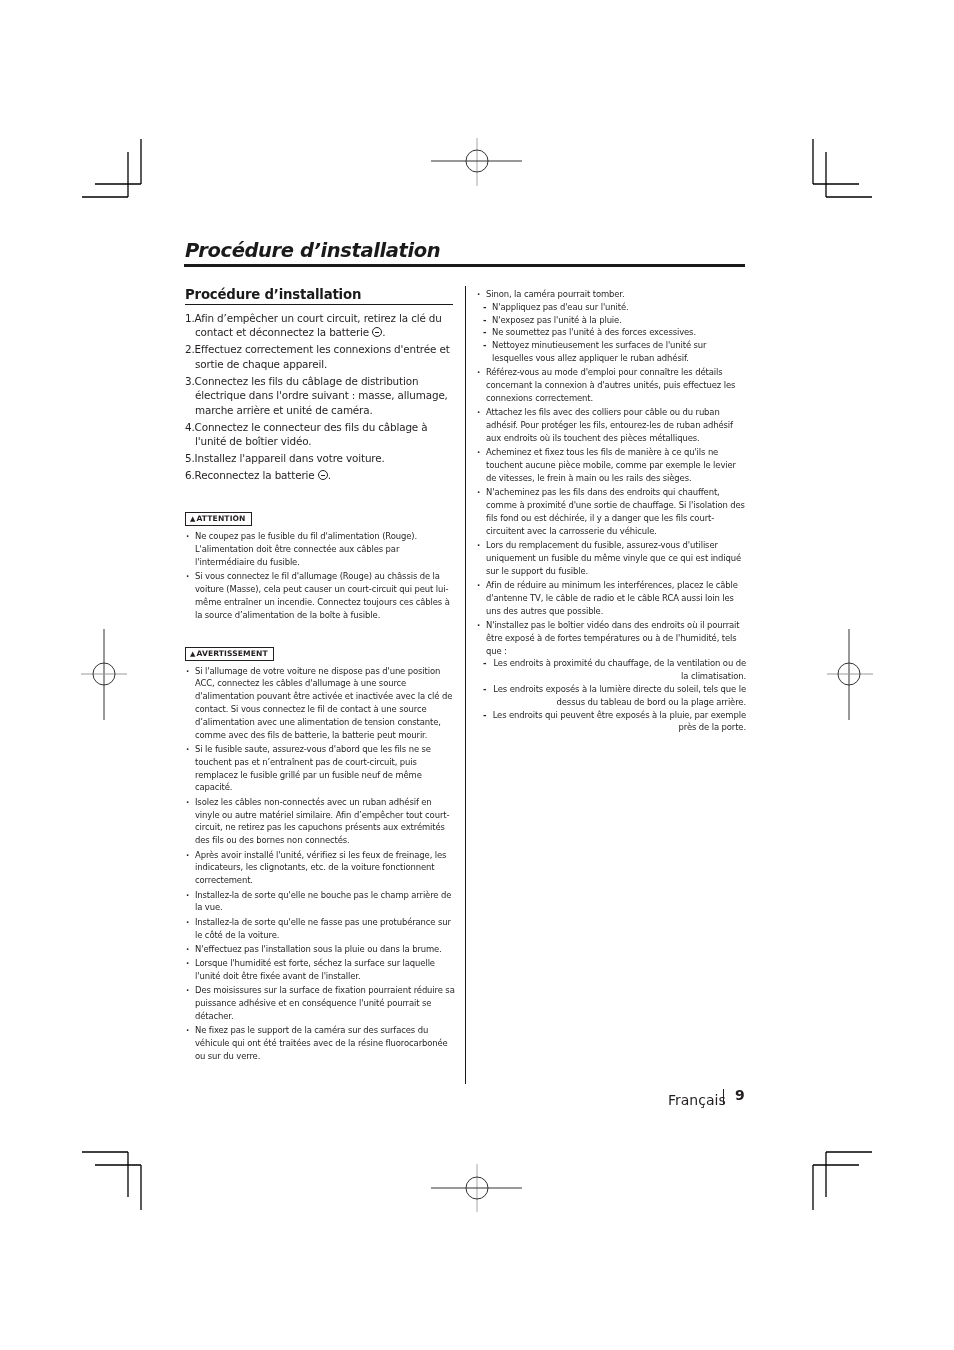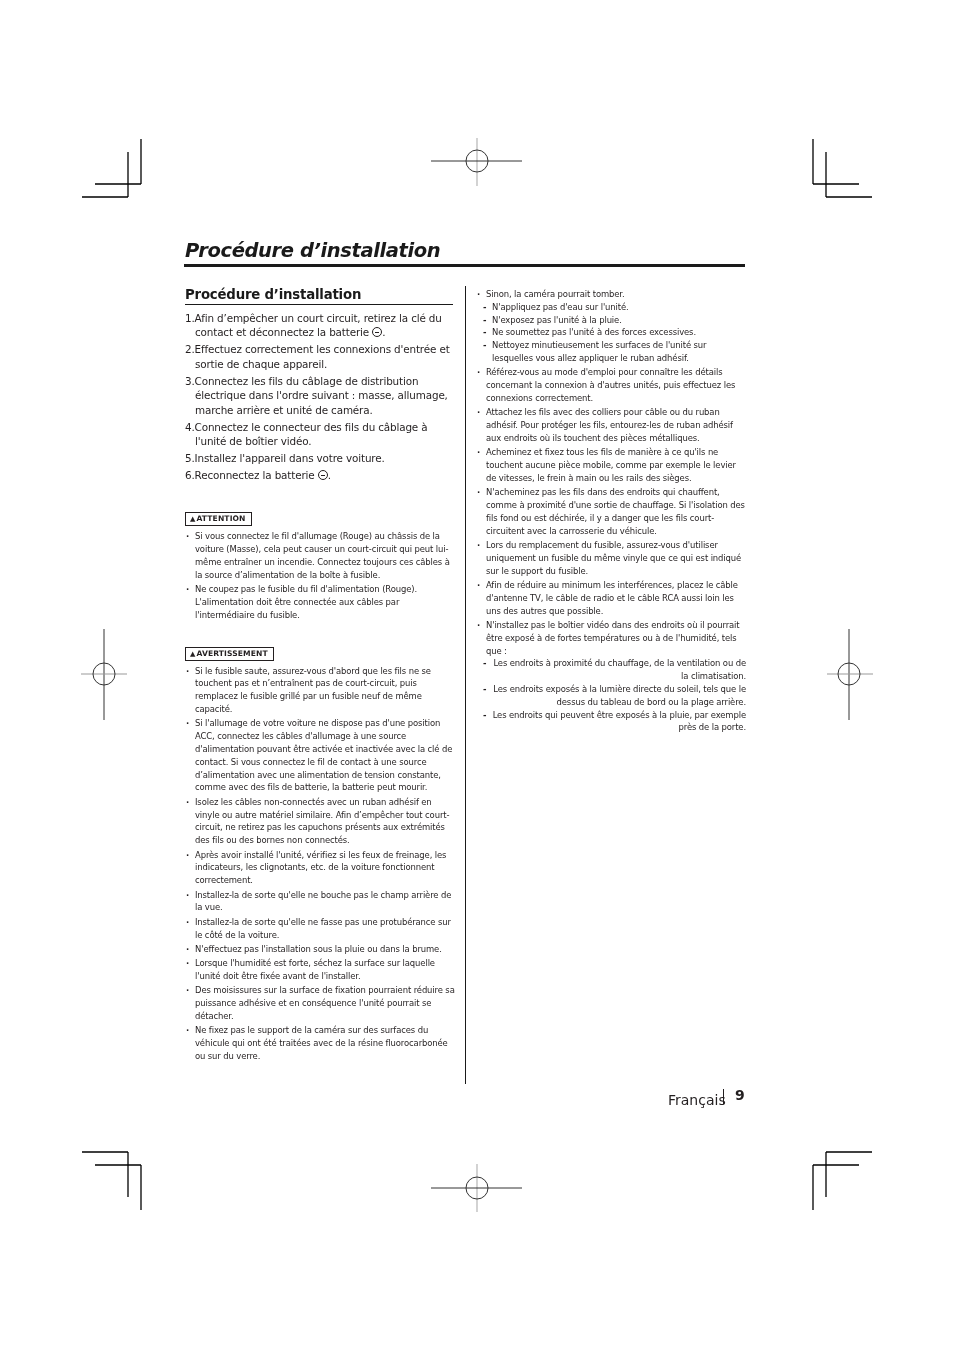--- a/index.html
+++ b/index.html
@@ -104,30 +104,30 @@
     <li><span>2.Effectuez correctement les connexions d'entrée et sortie de chaque appareil.</span></li>
     <li><span>3.Connectez les fils du câblage de distribution électrique dans l'ordre suivant : masse, allumage, marche arrière et unité de caméra.</span></li>
     <li><span>4.Connectez le connecteur des fils du câblage à l'unité de boîtier vidéo.</span></li>
     <li><span>5.Installez l'appareil dans votre voiture.</span></li>
     <li><span>6.Reconnectez la batterie</span> <span class="circle-minus"></span><span>.</span></li>
   </ol>
 
   <div style="margin-top:24px;">
     <span class="warn-label"><span class="tri">▲</span><span>ATTENTION</span></span>
     <ul class="bullets">
+      <li>Ne coupez pas le fusible du fil d'alimentation (Rouge). L'alimentation doit être connectée aux câbles par l'intermédiaire du fusible.</li>
       <li>Si vous connectez le fil d'allumage (Rouge) au châssis de la voiture (Masse), cela peut causer un court-circuit qui peut lui-même entraîner un incendie. Connectez toujours ces câbles à la source d’alimentation de la boîte à fusible.</li>
-      <li>Ne coupez pas le fusible du fil d'alimentation (Rouge). L'alimentation doit être connectée aux câbles par l'intermédiaire du fusible.</li>
     </ul>
   </div>
 
   <div style="margin-top:19px;">
     <span class="warn-label"><span class="tri">▲</span><span>AVERTISSEMENT</span></span>
     <ul class="bullets">
+      <li>Si l'allumage de votre voiture ne dispose pas d'une position ACC, connectez les câbles d'allumage à une source d'alimentation pouvant être activée et inactivée avec la clé de contact. Si vous connectez le fil de contact à une source d’alimentation avec une alimentation de tension constante, comme avec des fils de batterie, la batterie peut mourir.</li>
       <li>Si le fusible saute, assurez-vous d'abord que les fils ne se touchent pas et n’entraînent pas de court-circuit, puis remplacez le fusible grillé par un fusible neuf de même capacité.</li>
-      <li>Si l'allumage de votre voiture ne dispose pas d'une position ACC, connectez les câbles d'allumage à une source d'alimentation pouvant être activée et inactivée avec la clé de contact. Si vous connectez le fil de contact à une source d’alimentation avec une alimentation de tension constante, comme avec des fils de batterie, la batterie peut mourir.</li>
       <li>Isolez les câbles non-connectés avec un ruban adhésif en vinyle ou autre matériel similaire. Afin d’empêcher tout court-circuit, ne retirez pas les capuchons présents aux extrémités des fils ou des bornes non connectés.</li>
       <li>Après avoir installé l'unité, vérifiez si les feux de freinage, les indicateurs, les clignotants, etc. de la voiture fonctionnent correctement.</li>
       <li>Installez-la de sorte qu'elle ne bouche pas le champ arrière de la vue.</li>
       <li>Installez-la de sorte qu'elle ne fasse pas une protubérance sur le côté de la voiture.</li>
       <li>N'effectuez pas l'installation sous la pluie ou dans la brume.</li>
       <li>Lorsque l'humidité est forte, séchez la surface sur laquelle l'unité doit être fixée avant de l'installer.</li>
       <li>Des moisissures sur la surface de fixation pourraient réduire sa puissance adhésive et en conséquence l'unité pourrait se détacher.</li>
       <li>Ne fixez pas le support de la caméra sur des surfaces du véhicule qui ont été traitées avec de la résine fluorocarbonée ou sur du verre.</li>
     </ul>
   </div>

